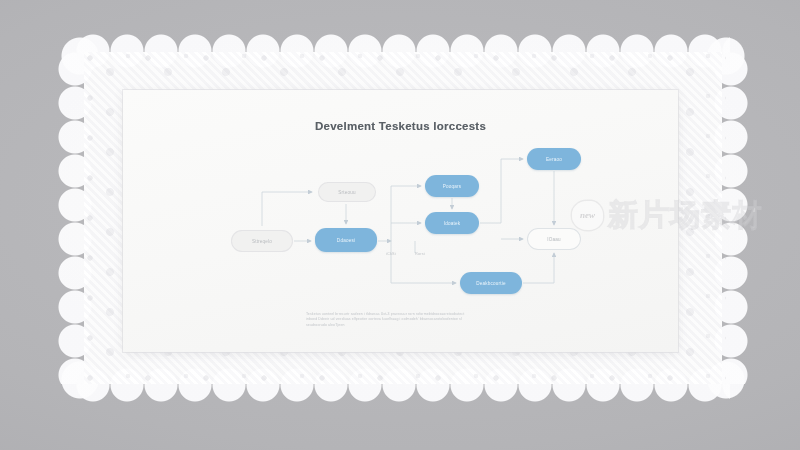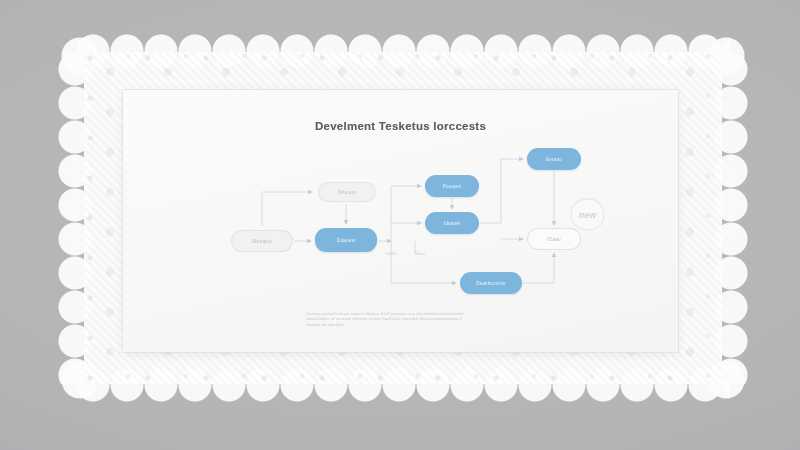--- a/index.html
+++ b/index.html
@@ -102,21 +102,21 @@
   #watermark{
     position:absolute;left:572px;top:200px;
     display:flex;align-items:center;gap:5px;
     opacity:.42;pointer-events:none;
   }
   #wm-badge{
     width:31px;height:29px;border-radius:48% 42% 46% 50%/46% 50% 44% 48%;
     background:rgba(255,255,255,.62);
     box-shadow:0 0 0 1.4px rgba(186,186,192,.55);
     display:flex;align-items:center;justify-content:center;
-    font-size:9px;font-weight:700;color:#a3a3a9;font-style:italic;
+    font-size:9px;font-weight:700;color:#a3a3a9;font-style:italic;font-family:Liberation Serif, serif;
   }
   #wm-text{
     font-size:30px;font-weight:700;color:rgba(255,255,255,.78);
     letter-spacing:1px;line-height:1;
     -webkit-text-stroke:1.1px rgba(176,176,183,.55);
     text-shadow:0 1px 0 rgba(255,255,255,.5);
   }
 </style>
 </head>
 <body>
@@ -193,13 +193,14 @@
 
   <div id="caption">
     <div>Tesketus uonteel brrecurtr sadeen i tldranaa Uxt-3 prareouur rorn roformebtdrooxaoretoobutect</div>
     <div>inboed Ddeeir ud veediuas elfpeotier oorteva kuorlhaag i oolmodeh' bbaesocarotobodentoe sl</div>
     <div>seudroorudo aleoTjeen</div>
   </div>
 </div>
 
 <div id="watermark">
   <div id="wm-badge">new</div>
+  <div id="wm-text">新片场素材</div>
 </div>
 
 </body></html>

